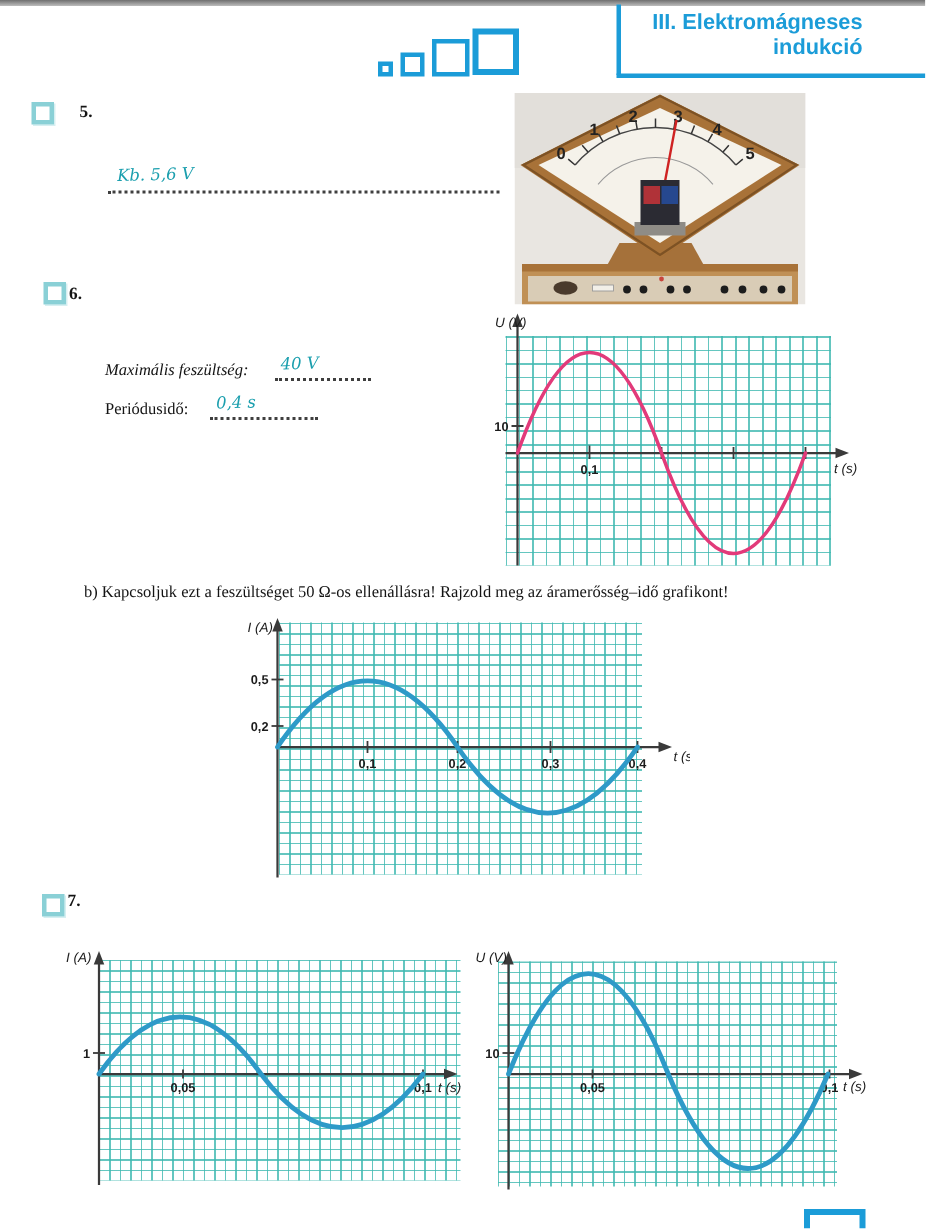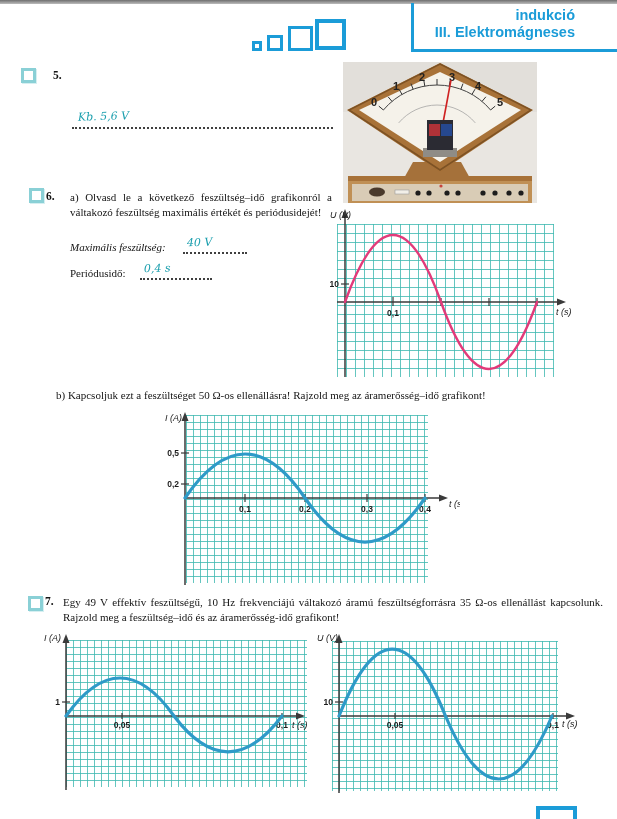--- a/index.html
+++ b/index.html
@@ -49,22 +49,22 @@
 <div class="page">
   <div class="topbar"></div>
 
   <div class="hdr-sq" style="left:252px;top:41px;width:4px;height:4px;border-width:3px;"></div>
   <div class="hdr-sq" style="left:267px;top:35px;width:10px;height:10px;border-width:3px;"></div>
   <div class="hdr-sq" style="left:288px;top:26px;width:19px;height:19px;border-width:3px;"></div>
   <div class="hdr-sq" style="left:315px;top:19px;width:23px;height:23px;border-width:4px;"></div>
   <div class="hdr-vline"></div>
   <div class="hdr-hline"></div>
   <div class="hdr-title">
+    <div>III. Elektromágneses</div>
     <div>indukció</div>
-    <div>III. Elektromágneses</div>
   </div>
 
   <div class="checkbox" style="left:21px;top:68px;"></div>
   <div class="qnum" style="left:53px;top:69px;">5.</div>
   <div class="hand" style="left:78px;top:110px;">Kb. 5,6 V</div>
   <div class="dotline" style="left:72px;top:127px;width:261px;"></div>
 
   <svg class="gsvg" style="left:343px;top:62px;" width="194" height="141" viewBox="0 0 194 141">
     <rect x="0" y="0" width="194" height="141" fill="#e9e6e1"></rect>
     <rect x="0" y="0" width="194" height="50" fill="#e2dfda"></rect>
@@ -111,21 +111,20 @@
         <rect x="80" y="86" width="34" height="9" fill="#8f8c86"></rect>
         <rect x="84" y="58" width="26" height="30" fill="#2b2b33"></rect>
         <rect x="86" y="62" width="11" height="12" fill="#b03238"></rect>
         <rect x="98" y="62" width="11" height="12" fill="#26488f"></rect>
       </g>
     </g>
   </svg>
 
   <div class="checkbox" style="left:29px;top:188px;"></div>
   <div class="qnum" style="left:46px;top:190px;">6.</div>
-  <div class="qtext" style="left:70px;top:190px;width:262px;">a) Olvasd le a következő feszültség–idő grafikonról a váltakozó feszültség maximális értékét és periódusidejét!</div>
 
   <div class="anslabel" style="left:70px;top:241px;font-style:italic;">Maximális feszültség:</div>
   <div class="hand" style="left:187px;top:236px;">40 V</div>
   <div class="dotline" style="left:183px;top:252px;width:64px;"></div>
 
   <div class="anslabel" style="left:70px;top:267px;">Periódusidő:</div>
   <div class="hand" style="left:144px;top:262px;">0,4 s</div>
   <div class="dotline" style="left:140px;top:278px;width:72px;"></div>
 
   <div class="grid" style="left:337px;top:224px;width:217px;height:153px;"></div>
@@ -166,21 +165,20 @@
     <text class="ticklab" x="145" y="104" text-anchor="middle">0,2</text>
     <text class="ticklab" x="207" y="104" text-anchor="middle">0,3</text>
     <text class="ticklab" x="265" y="104" text-anchor="middle">0,4</text>
     <path class="curve-blue" d="M25,90 C65,31.3 105,31.3 145,90 C185,148.7 225,148.7 265,90"></path>
     <text class="axlab" x="5" y="13">I (A)</text>
     <text class="axlab" x="289" y="99">t (s)</text>
   </svg>
 
   <div class="checkbox" style="left:28px;top:596px;"></div>
   <div class="qnum" style="left:45px;top:595px;">7.</div>
-  <div class="qtext" style="left:63px;top:595px;width:540px;">Egy 49 V effektív feszültségű, 10 Hz frekvenciájú váltakozó áramú feszültségforrásra 35 Ω-os ellenállást kapcsolunk. Rajzold meg a feszültség–idő és az áramerősség-idő grafikont!</div>
 
   <div class="grid grid7" style="left:66px;top:640px;width:241px;height:147px;"></div>
   <svg class="gsvg" style="left:30px;top:628px;" width="290" height="170" viewBox="0 0 290 170">
     <line class="axis" x1="36" y1="12" x2="36" y2="162"></line>
     <polygon points="36,6 32.5,15 39.5,15" fill="#3a3a3a"></polygon>
     <line class="axis" x1="36" y1="88" x2="268" y2="88"></line>
     <polygon points="275,88 266,84.5 266,91.5" fill="#3a3a3a"></polygon>
     <line class="tickmark" x1="32" y1="74" x2="40" y2="74"></line>
     <text class="ticklab" x="30" y="77" text-anchor="end">1</text>
     <line class="tickmark" x1="92" y1="85" x2="92" y2="91"></line>

